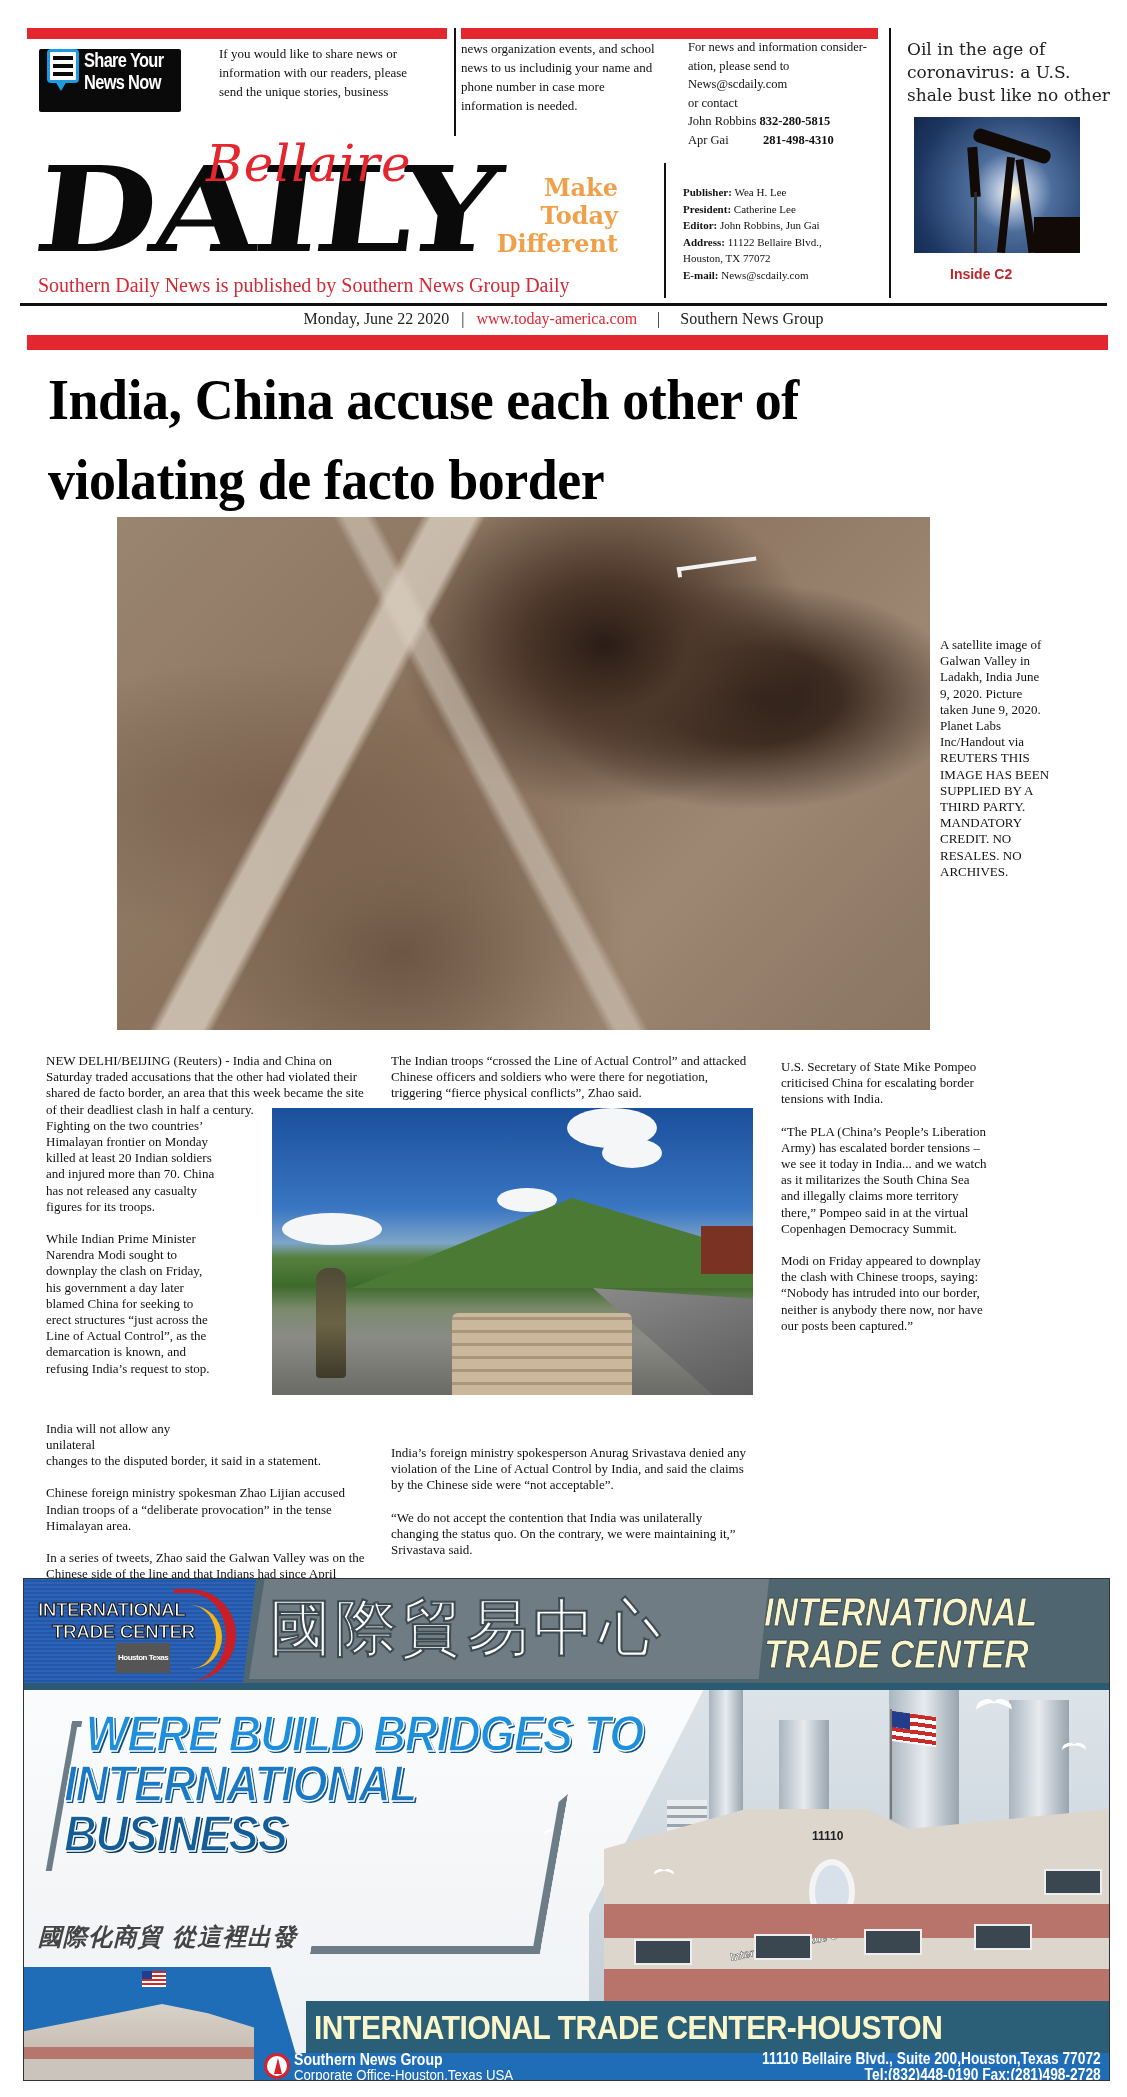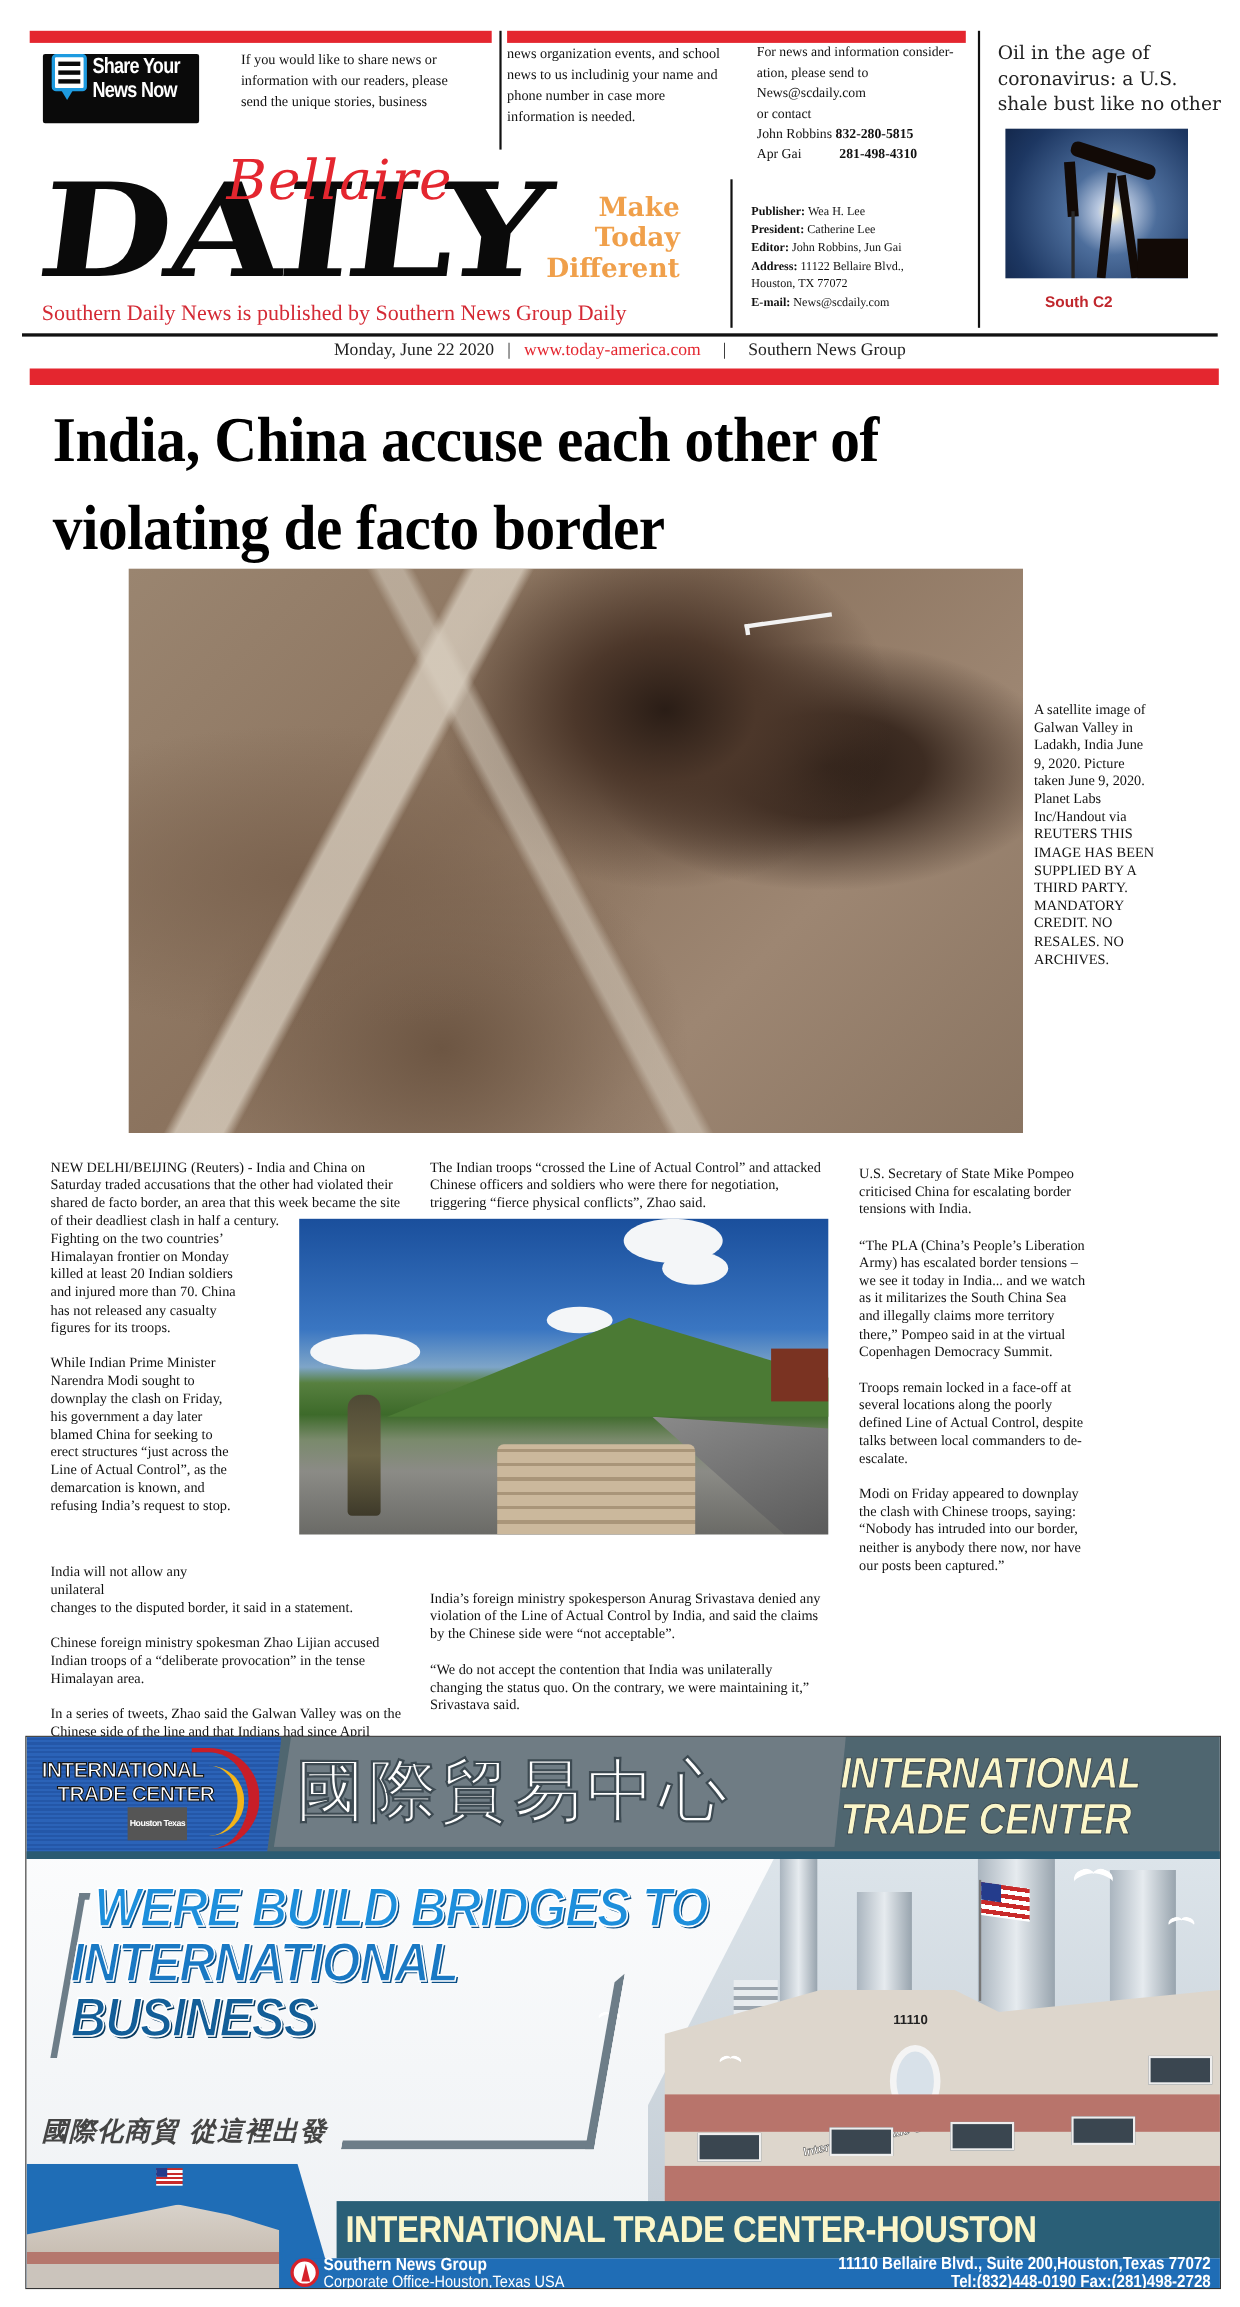--- a/index.html
+++ b/index.html
@@ -182,21 +182,21 @@
 
 <div class="abs oil-headline">Oil in the age of coronavirus: a U.S. shale bust like no other</div>
 <div class="abs oil-photo">
   <div class="beam" style="left:58px; top:22px; width:80px; height:14px; transform:rotate(18deg); border-radius:6px;"></div>
   <div class="beam" style="left:55px; top:30px; width:10px; height:50px; transform:rotate(-4deg);"></div>
   <div class="beam" style="left:88px; top:40px; width:8px; height:96px; transform:rotate(6deg);"></div>
   <div class="beam" style="left:108px; top:42px; width:8px; height:94px; transform:rotate(-8deg);"></div>
   <div class="beam" style="left:120px; top:100px; width:46px; height:36px;"></div>
   <div class="beam" style="left:60px; top:75px; width:3px; height:61px; background:#2a2a2a;"></div>
 </div>
-<div class="abs inside-c2">South C2</div>
+<div class="abs inside-c2">Inside C2</div>
 
 <div class="abs hline" style="left:20px; top:303px; width:1087px;"></div>
 <div class="abs dateline">
   <span>Monday, June 22  2020</span><span class="sep">|</span><span class="url">www.today-america.com</span><span class="sep" style="padding:0 20px;">|</span><span>Southern News Group</span>
 </div>
 <div class="abs" style="left:27px; top:335px; width:1081px; height:15px; background:#e4262f;"></div>
 
 <h1 class="abs headline">
   <div>India, China accuse each other of</div>
   <div>violating de facto border</div>
@@ -234,21 +234,20 @@
 </div>
 
 <div class="abs body-text col2b">
   <p>India’s foreign ministry spokesperson Anurag Srivastava denied any violation of the Line of Actual Control by India, and said the claims by the Chinese side were “not acceptable”.</p>
   <p>“We do not accept the contention that India was unilaterally changing the status quo. On the contrary, we were maintaining it,” Srivastava said.</p>
 </div>
 
 <div class="abs body-text col3">
   <p>U.S. Secretary of State Mike Pompeo criticised China for escalating border tensions with India.</p>
   <p>“The PLA (China’s People’s Liberation Army) has escalated border tensions – we see it today in India... and we watch as it militarizes the South China Sea and illegally claims more territory there,” Pompeo said in at the virtual Copenhagen Democracy Summit.</p>
-  <p>Troops remain locked in a face-off at several locations along the poorly defined Line of Actual Control, despite talks between local commanders to de-escalate.</p>
   <p>Modi on Friday appeared to downplay the clash with Chinese troops, saying: “Nobody has intruded into our border, neither is anybody there now, nor have our posts been captured.”</p>
 </div>
 
 <div class="abs ad">
   <div class="ad-head"></div>
   <div class="ad-logo-panel"></div>
   <div class="ad-swoosh"></div>
   <div class="ad-swoosh2"></div>
   <div class="ad-logo-text">
     <div>INTERNATIONAL</div>

